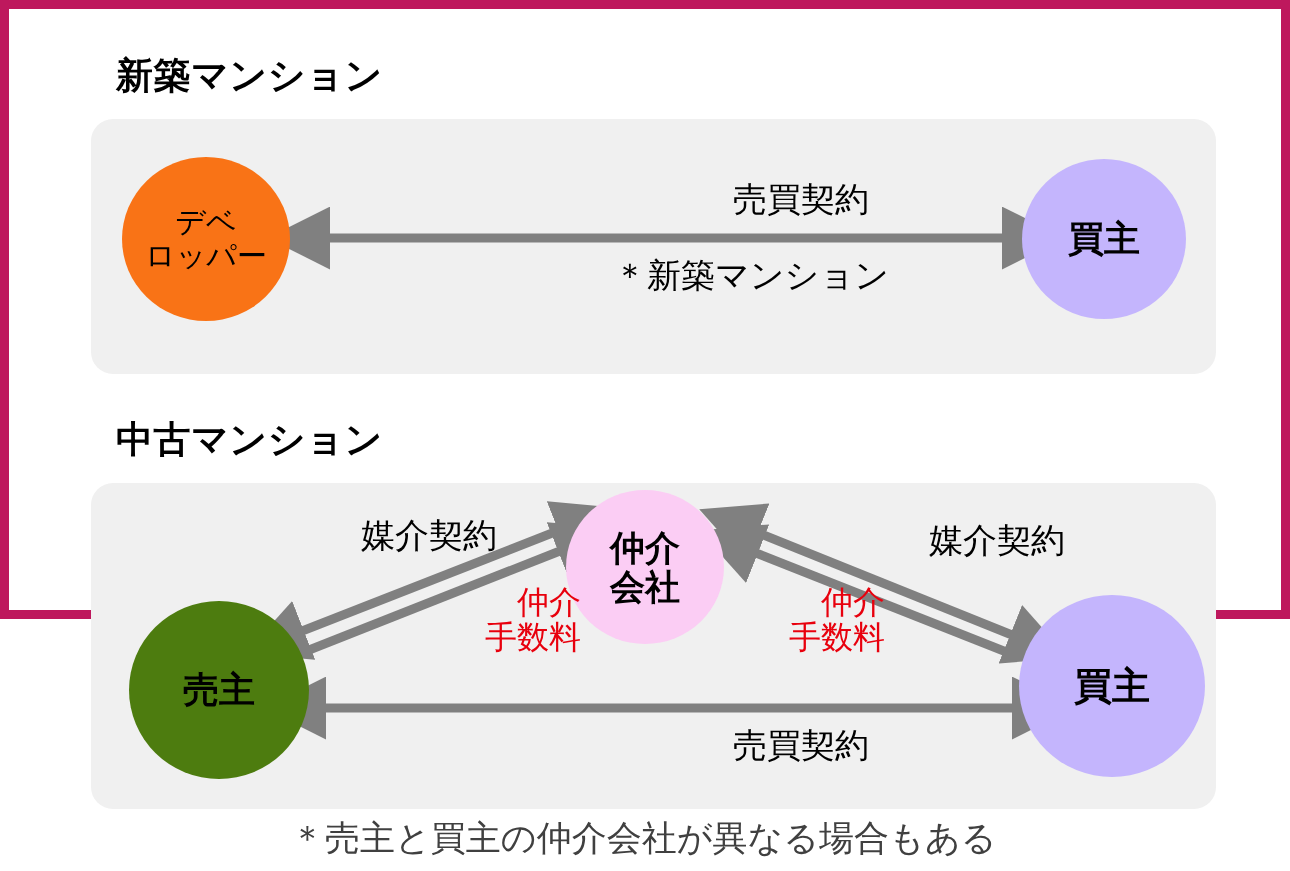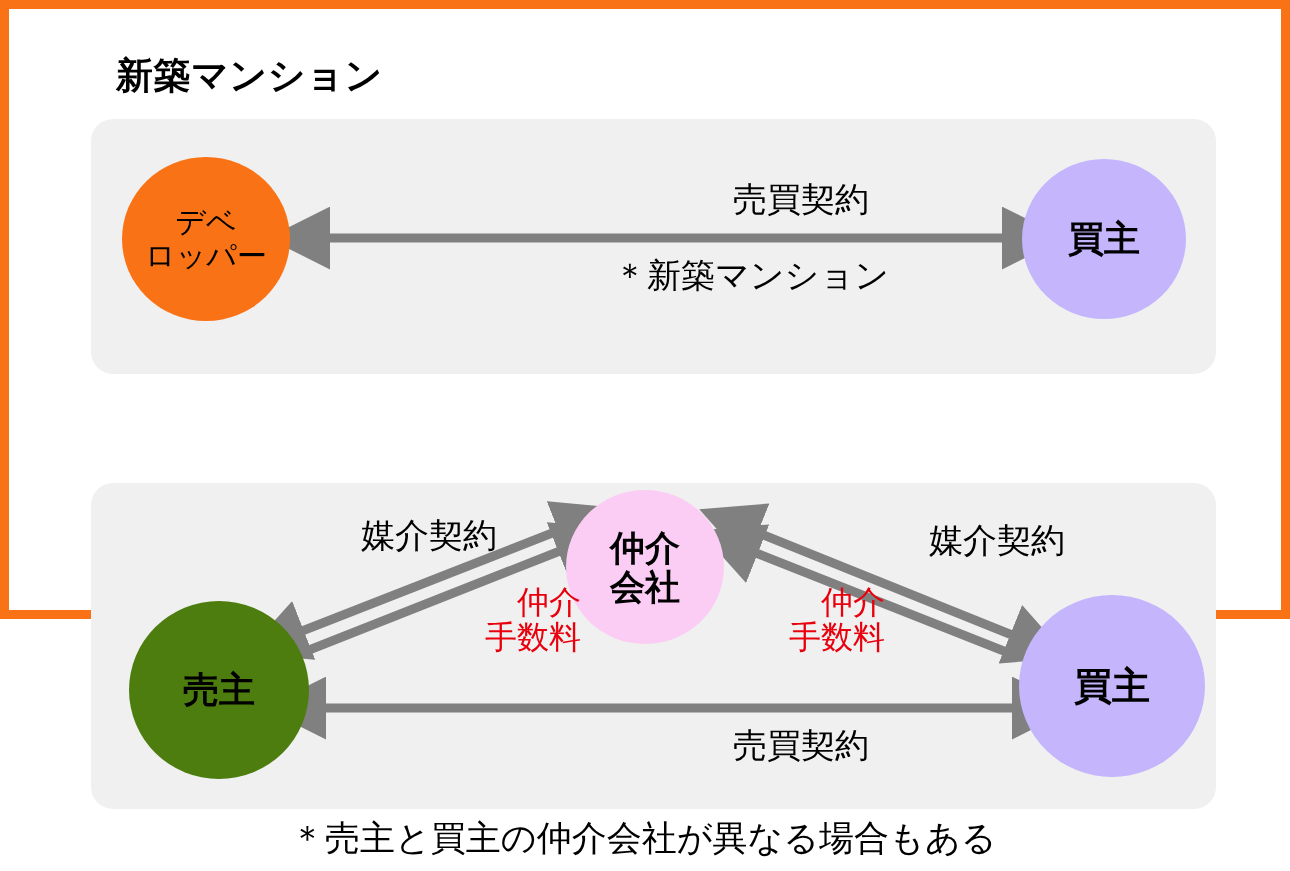--- a/index.html
+++ b/index.html
@@ -6,21 +6,21 @@
   body{
     width:1290px;height:871px;
     background:#ffffff;
     font-family:"Liberation Sans","DejaVu Sans",sans-serif;
     overflow:hidden;
   }
   #canvas{
     position:relative;
     width:1290px;height:619px;
     box-sizing:border-box;
-    border:9px solid #f97316;
+    border:9px solid #be185d;
     background:#ffffff;
   }
   
   .section-title{
     position:absolute;
     font-weight:bold;
     font-size:37px;
     color:#000000;
     letter-spacing:0.5px;
     white-space:nowrap;
@@ -53,21 +53,21 @@
     position:absolute;
     white-space:pre-line;
     color:#000000;
     text-align:right;
     line-height:1.1;
   }
   .lbl-red{color:#e8000d;}
   .footnote{
     position:absolute;
     white-space:nowrap;
-    color:#000000;
+    color:#404040;
   }
   svg.arrows{
     position:absolute;
     left:0;top:0;
     width:1290px;height:871px;
     pointer-events:none;
     overflow:visible;
   }
 </style>
 </head>
@@ -94,20 +94,21 @@
 
   <div class="node node-dev" style="left:113px; top:148px; width:168px; height:164px; font-size:30px;">デベ
 ロッパー</div>
 
   <div class="node node-buyer" style="left:1013px; top:150px; width:164px; height:160px; font-size:36px; font-weight:bold;">買主</div>
 
   <div class="lbl" style="left:460px; top:172px; width:400px; font-size:34px;">売買契約</div>
 
   <div class="lbl" style="left:440px; top:248px; width:440px; font-size:34px;">＊新築マンション</div>
 
+  <div class="section-title" style="left:107px; top:406px;">中古マンション</div>
 
   <div class="panel" style="left:82px; top:474px; width:1125px; height:326px;"></div>
 
   <svg class="arrows" viewBox="0 0 1290 871">
 
     <line x1="288" y1="624" x2="556" y2="519" stroke="#808080" stroke-width="9" marker-start="url(#ahL)" marker-end="url(#ahR)"></line>
 
     <line x1="290" y1="645" x2="556" y2="540" stroke="#808080" stroke-width="9" marker-end="url(#ahR)"></line>
 
     <line x1="1008" y1="628" x2="742" y2="521" stroke="#808080" stroke-width="9" marker-start="url(#ahL)" marker-end="url(#ahR)"></line>

